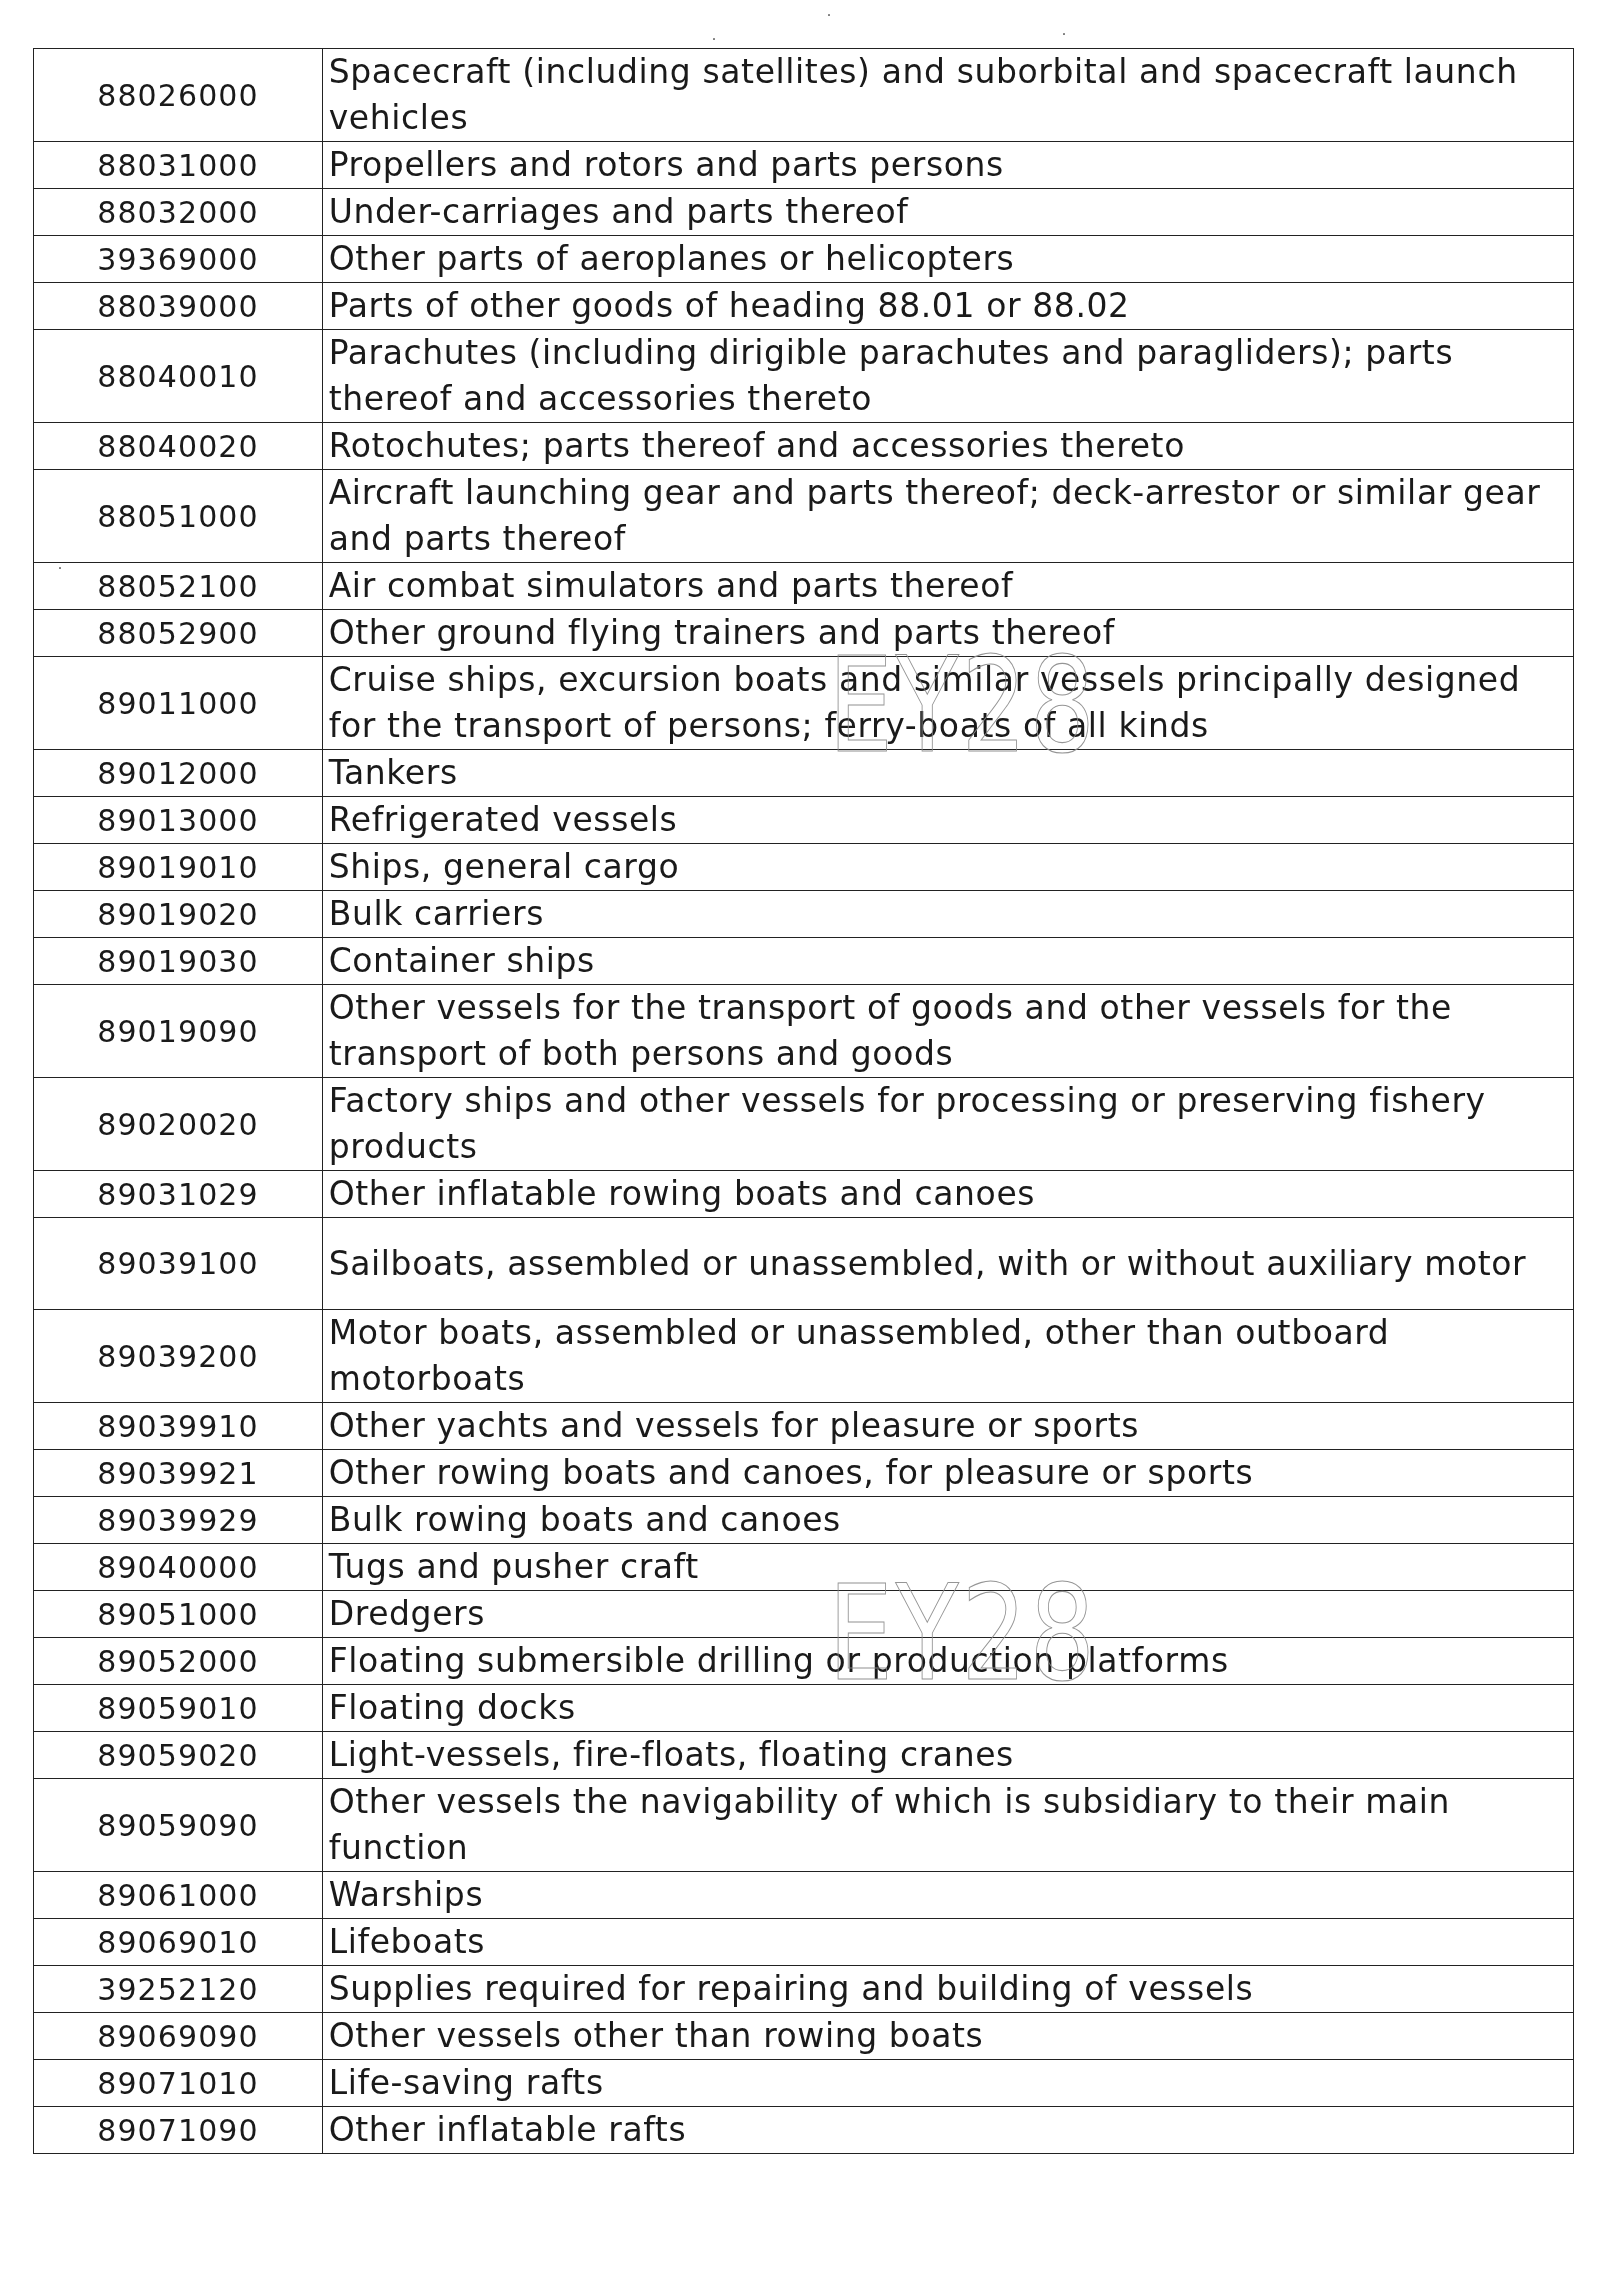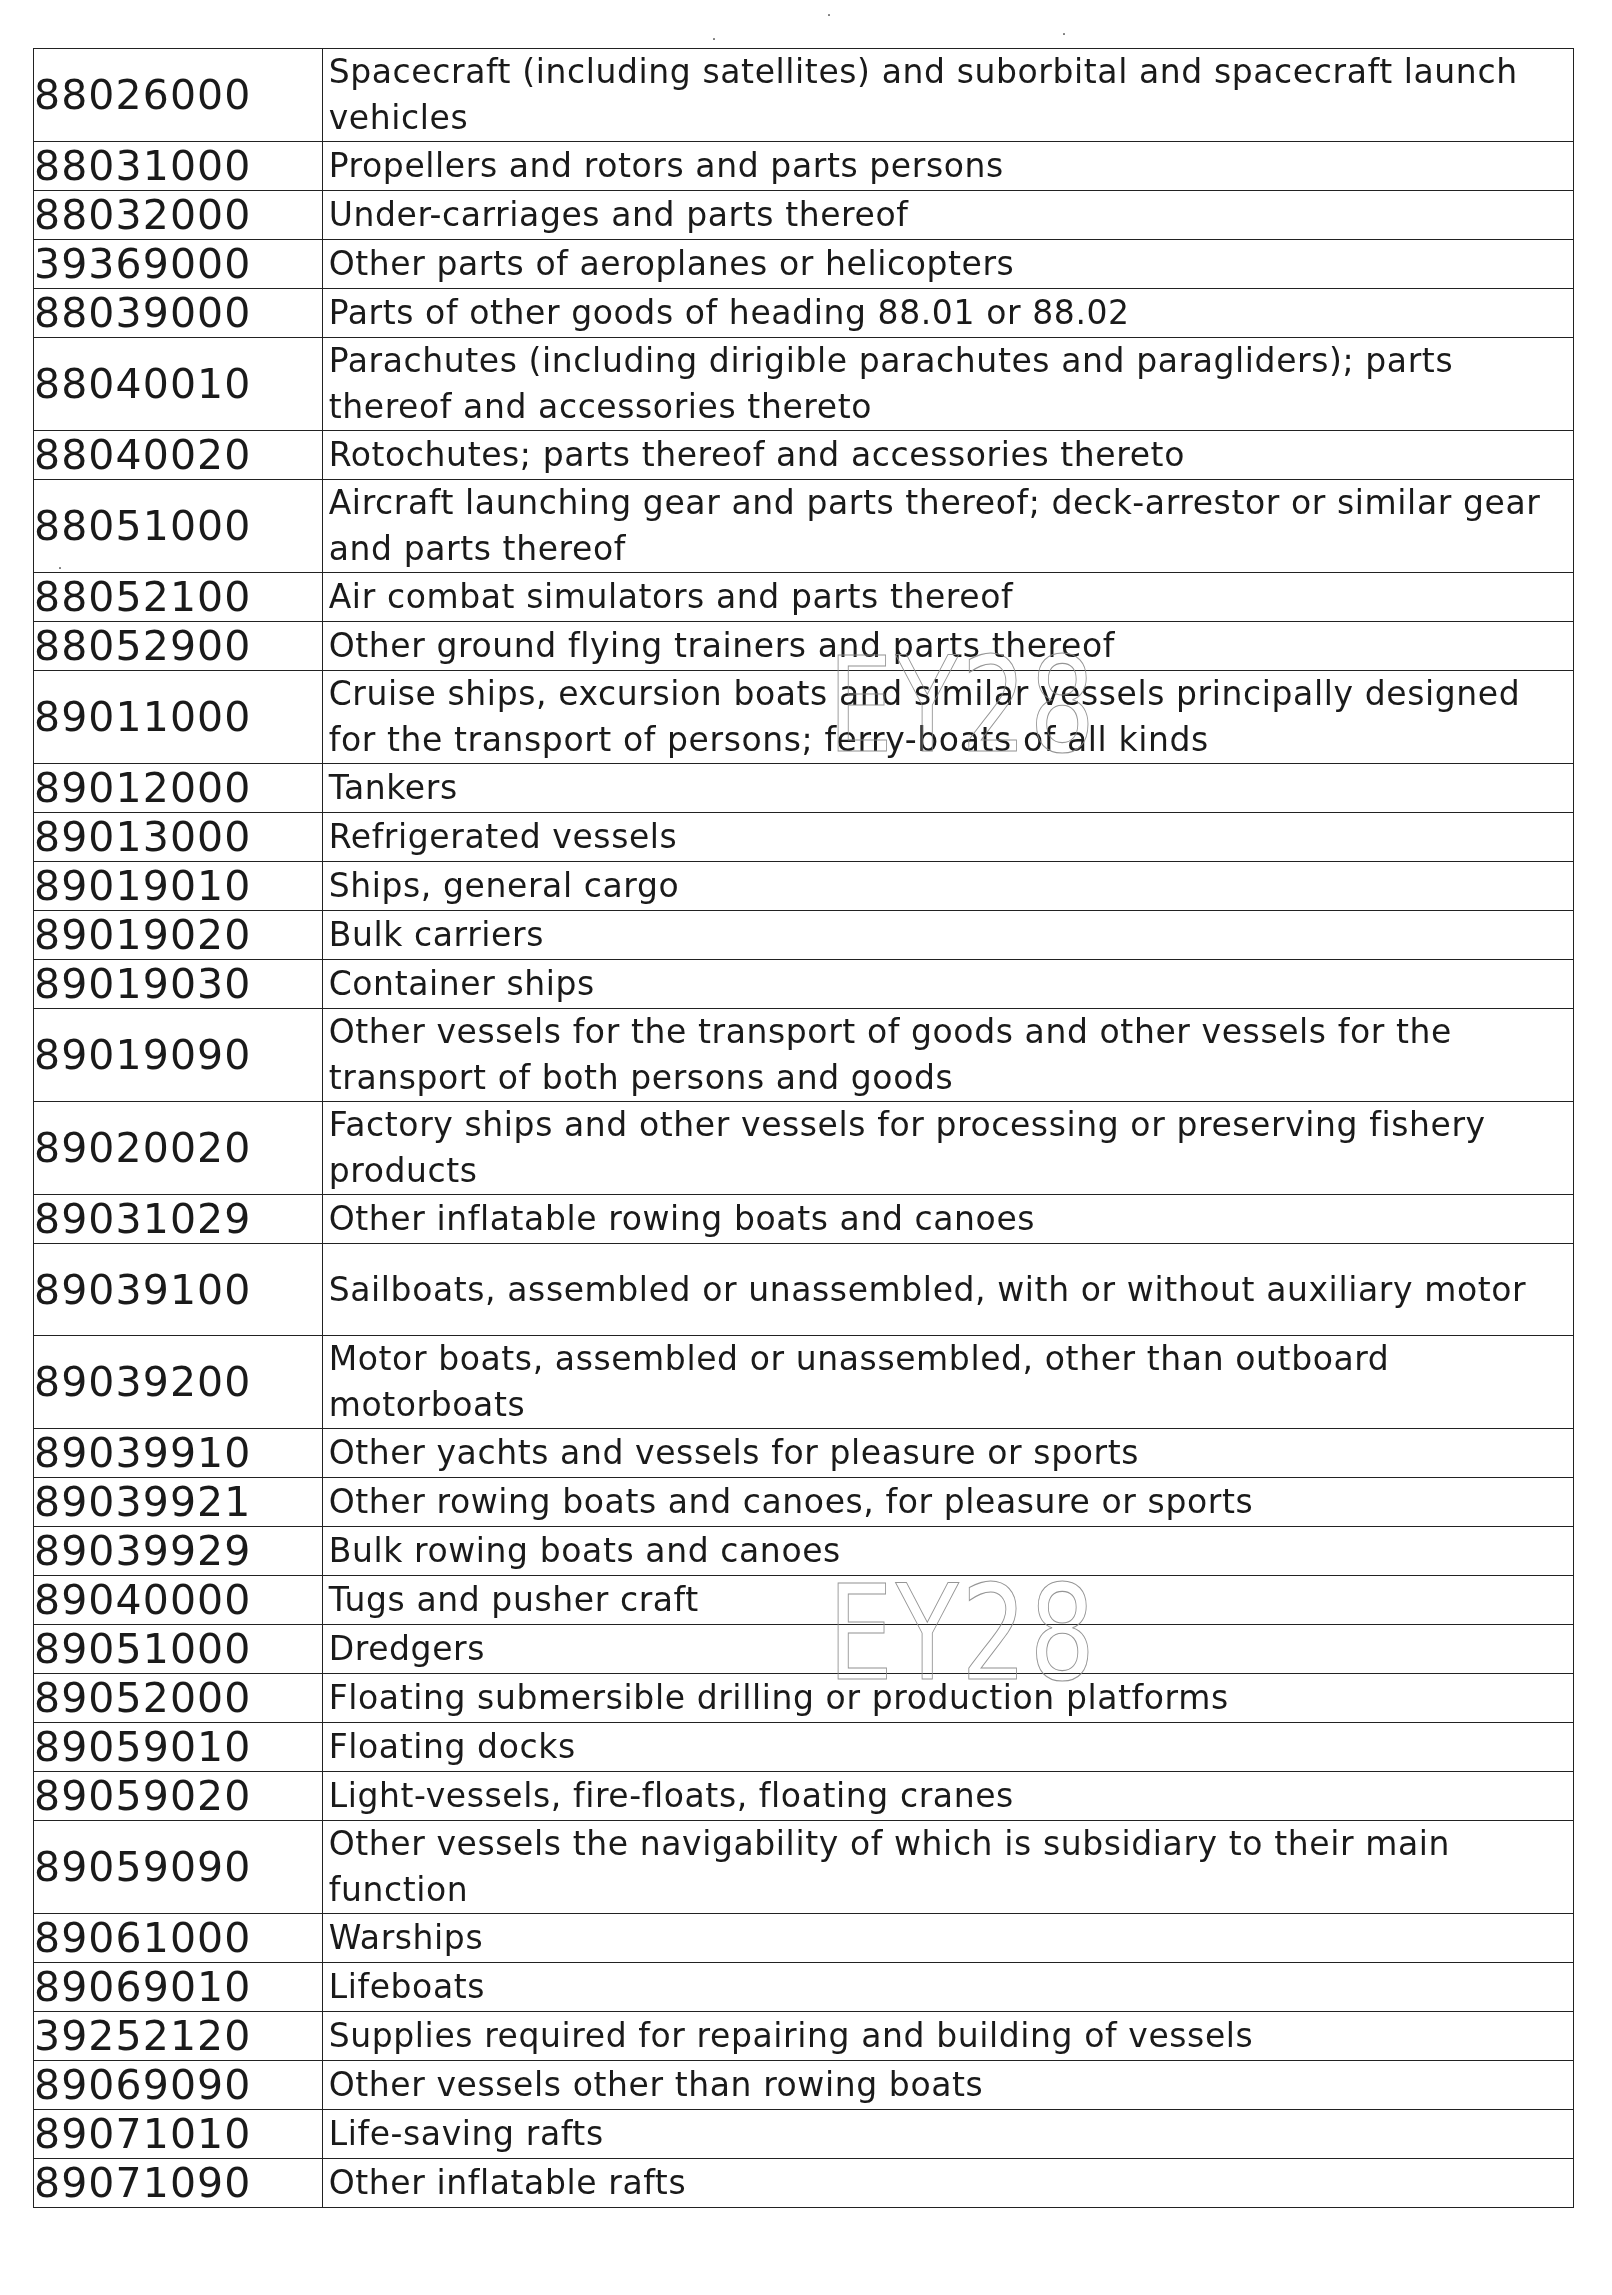--- a/index.html
+++ b/index.html
@@ -33,22 +33,22 @@
     table.codes col.c-code { width: 289px; }
     table.codes col.c-desc { width: 1251px; }
     table.codes td {
       border: 1.7px solid #222;
       padding: 0;
       vertical-align: middle;
     }
     table.codes tr.single td { height: 45px; }
     table.codes tr.double td { height: 91px; }
     td.code {
-      text-align: left;
-      font-size: 41px;
+      text-align: center;
+      font-size: 30px;
       letter-spacing: 1.1px;
       font-weight: 400;
     }
     td.desc {
       text-align: left;
       padding-left: 5.7px !important;
       padding-right: 11.5px !important;
       font-size: 33px;
       line-height: 46px;
       letter-spacing: 0.6px;

